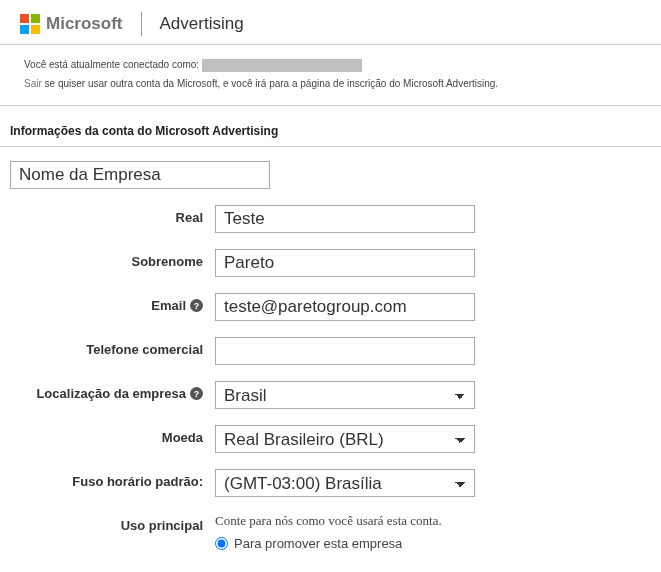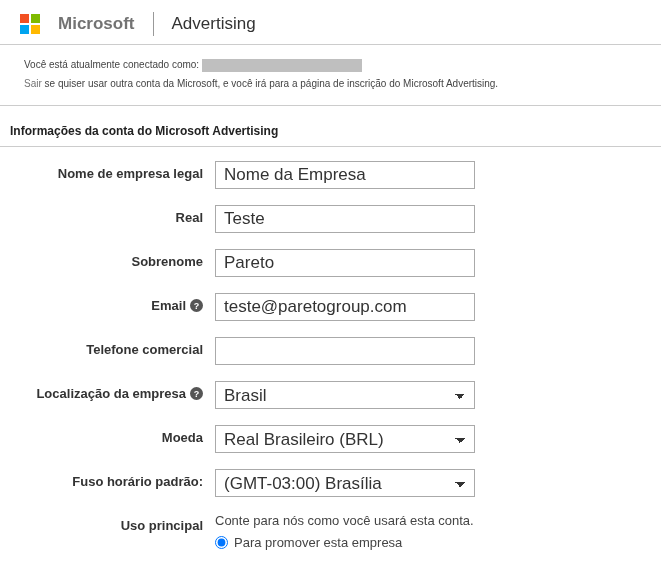--- a/index.html
+++ b/index.html
@@ -31,21 +31,20 @@
   }
   .sq { width: 9px; height: 9px; }
   .sq.r { background: #f25022; }
   .sq.g { background: #7fba00; }
   .sq.b { background: #00a4ef; }
   .sq.y { background: #ffb900; }
   .ms-logo-text {
     color: #737373;
     font-size: 17px;
     font-weight: 600;
-    margin-left: 12px;
   }
   .header-divider {
     width: 1px;
     height: 24px;
     background: #999;
     margin: 0 18px;
   }
   .header-title {
     color: #333;
     font-size: 17px;
@@ -130,21 +129,21 @@
     background-image: linear-gradient(45deg, transparent 50%, #333 50%), linear-gradient(135deg, #333 50%, transparent 50%);
     background-position: calc(100% - 14px) 12px, calc(100% - 9px) 12px;
     background-size: 5px 5px, 5px 5px;
     background-repeat: no-repeat;
     padding-right: 26px;
   }
   .radio-group {
     width: 300px;
     color: #444;
   }
-  .radio-hint { margin-bottom: 6px; }
+  .radio-hint { margin-bottom: 6px; font-family: Liberation Serif, serif; }
   .radio-option {
     display: flex;
     align-items: flex-start;
     gap: 6px;
     margin-bottom: 4px;
     line-height: 1.4;
   }
   .radio-option input { margin-top: 2px; }
 </style>
 </head>
@@ -172,23 +171,20 @@
   <div class="status-line">
     <span class="link">Sair</span><span> se quiser usar outra conta da Microsoft, e você irá para a página de inscrição do Microsoft Advertising.</span>
   </div>
 </div>
 
 <div class="section-title">Informações da conta do Microsoft Advertising</div>
 
 <div class="form">
 
   <div class="form-row">
-    <div class="form-label">
-        <span>Nome de empresa legal</span>
-      </div>
     <div class="form-control">
       <input type="text" value="Nome da Empresa" style="">
     </div>
   </div>
 
   <div class="form-row">
     <div class="form-label">
         <span>Real</span>
       </div>
     <div class="form-control">

